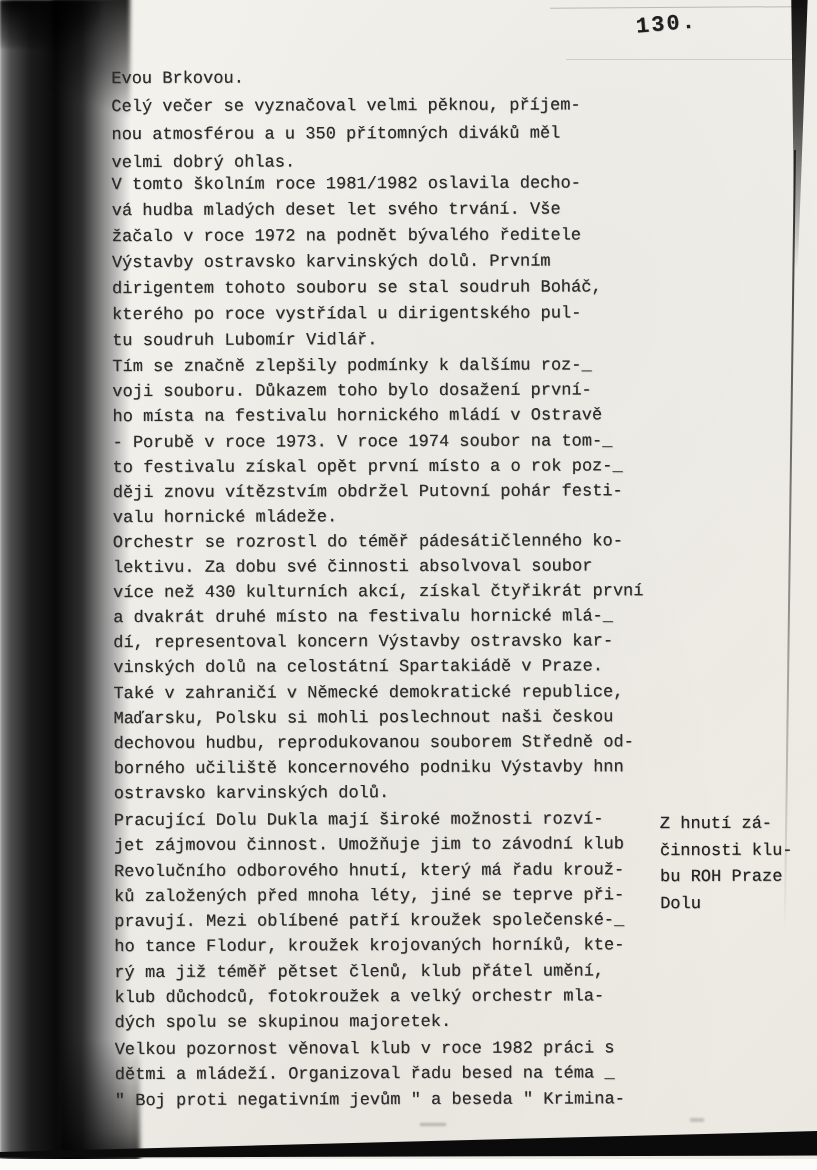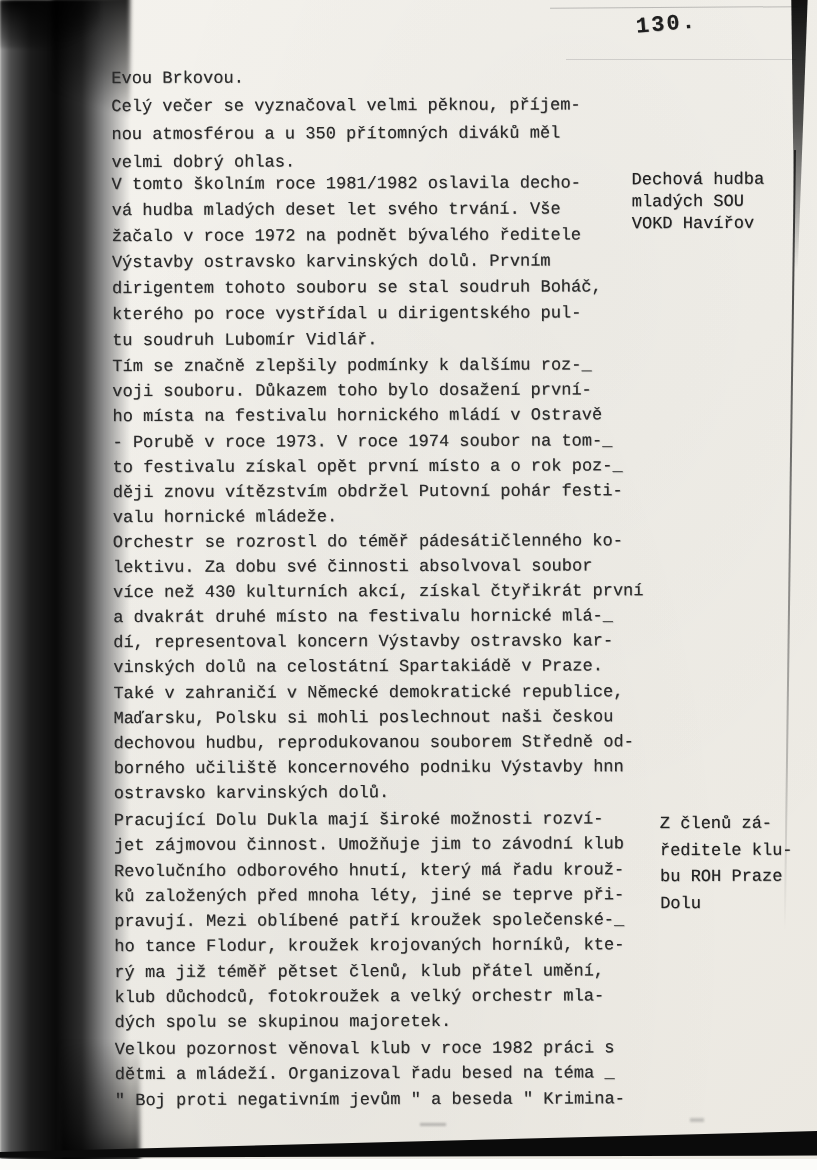--- a/index.html
+++ b/index.html
@@ -103,22 +103,21 @@
 
   <div class="page-number">130.</div>
 
   <div class="text-layer">
       <div class="para" style="top: 64px; left: 113px; line-height: 28px;"><div class="line">Evou Brkovou.</div><div class="line">Celý večer se vyznačoval velmi pěknou, příjem-</div><div class="line">nou atmosférou a u 350 přítomných diváků měl</div><div class="line">velmi dobrý ohlas.</div></div>
       <div class="para" style="top: 171px; left: 113px; line-height: 26px;"><div class="line">V tomto školním roce 1981/1982 oslavila decho-</div><div class="line">vá hudba mladých deset let svého trvání. Vše</div><div class="line">žačalo v roce 1972 na podnět bývalého ředitele</div><div class="line">Výstavby ostravsko karvinských dolů. Prvním</div><div class="line">dirigentem tohoto souboru se stal soudruh Boháč,</div><div class="line">kterého po roce vystřídal u dirigentského pul-</div><div class="line">tu soudruh Lubomír Vidlář.</div></div>
       <div class="para" style="top: 353px; left: 113px; line-height: 25.2px;"><div class="line">Tím se značně zlepšily podmínky k dalšímu roz-_</div><div class="line">voji souboru. Důkazem toho bylo dosažení první-</div><div class="line">ho místa na festivalu hornického mládí v Ostravě</div><div class="line">- Porubě v roce 1973. V roce 1974 soubor na tom-_</div><div class="line">to festivalu získal opět první místo a o rok poz-_</div><div class="line">ději znovu vítězstvím obdržel Putovní pohár festi-</div><div class="line">valu hornické mládeže.</div></div>
       <div class="para" style="top: 529px; left: 113px; line-height: 25.1px;"><div class="line">Orchestr se rozrostl do téměř pádesátičlenného ko-</div><div class="line">lektivu. Za dobu své činnosti absolvoval soubor</div><div class="line">více než 430 kulturních akcí, získal čtyřikrát první</div><div class="line">a dvakrát druhé místo na festivalu hornické mlá-_</div><div class="line">dí, representoval koncern Výstavby ostravsko kar-</div><div class="line">vinských dolů na celostátní Spartakiádě v Praze.</div><div class="line">Také v zahraničí v Německé demokratické republice,</div><div class="line">Maďarsku, Polsku si mohli poslechnout naši českou</div><div class="line">dechovou hudbu, reprodukovanou souborem Středně od-</div><div class="line">borného učiliště koncernového podniku Výstavby hnn</div><div class="line">ostravsko karvinských dolů.</div></div>
       <div class="para" style="top: 807px; left: 113px; line-height: 25.3px;"><div class="line">Pracující Dolu Dukla mají široké možnosti rozví-</div><div class="line">jet zájmovou činnost. Umožňuje jim to závodní klub</div><div class="line">Revolučního odborového hnutí, který má řadu krouž-</div><div class="line">ků založených před mnoha léty, jiné se teprve při-</div><div class="line">pravují. Mezi oblíbené patří kroužek společenské-_</div><div class="line">ho tance Flodur, kroužek krojovaných horníků, kte-</div><div class="line">rý ma již téměř pětset členů, klub přátel umění,</div><div class="line">klub důchodců, fotokroužek a velký orchestr mla-</div><div class="line">dých spolu se skupinou majoretek.</div></div>
       <div class="para" style="top: 1036px; left: 113px; line-height: 25.3px;"><div class="line">Velkou pozornost věnoval klub v roce 1982 práci s</div><div class="line">dětmi a mládeží. Organizoval řadu besed na téma _</div><div class="line">" Boj proti negativním jevům " a beseda " Krimina-</div></div>
-      <div class="note" style="top: 170px; left: 633px; line-height: 22px;"><div class="line">Dechová hudba</div><div class="line">mladých SOU</div><div class="line">VOKD Havířov</div></div>
-      <div class="note" style="top: 812px; left: 659px; line-height: 26.5px;"><div class="line">Z členů zá-</div><div class="line">ředitele klu-</div><div class="line">bu ROH Praze</div><div class="line">Dolu</div></div>
+      <div class="note" style="top: 812px; left: 659px; line-height: 26.5px;"><div class="line">Z hnutí zá-</div><div class="line">činnosti klu-</div><div class="line">bu ROH Praze</div><div class="line">Dolu</div></div>
     </div>
 
   <div class="speck1"></div>
   <div class="speck2"></div>
 
   <div class="bottom-edge"></div>
   <div class="bottom-strip"></div>
   <div class="right-edge-top"></div>
   <div class="right-edge-line"></div>
 

